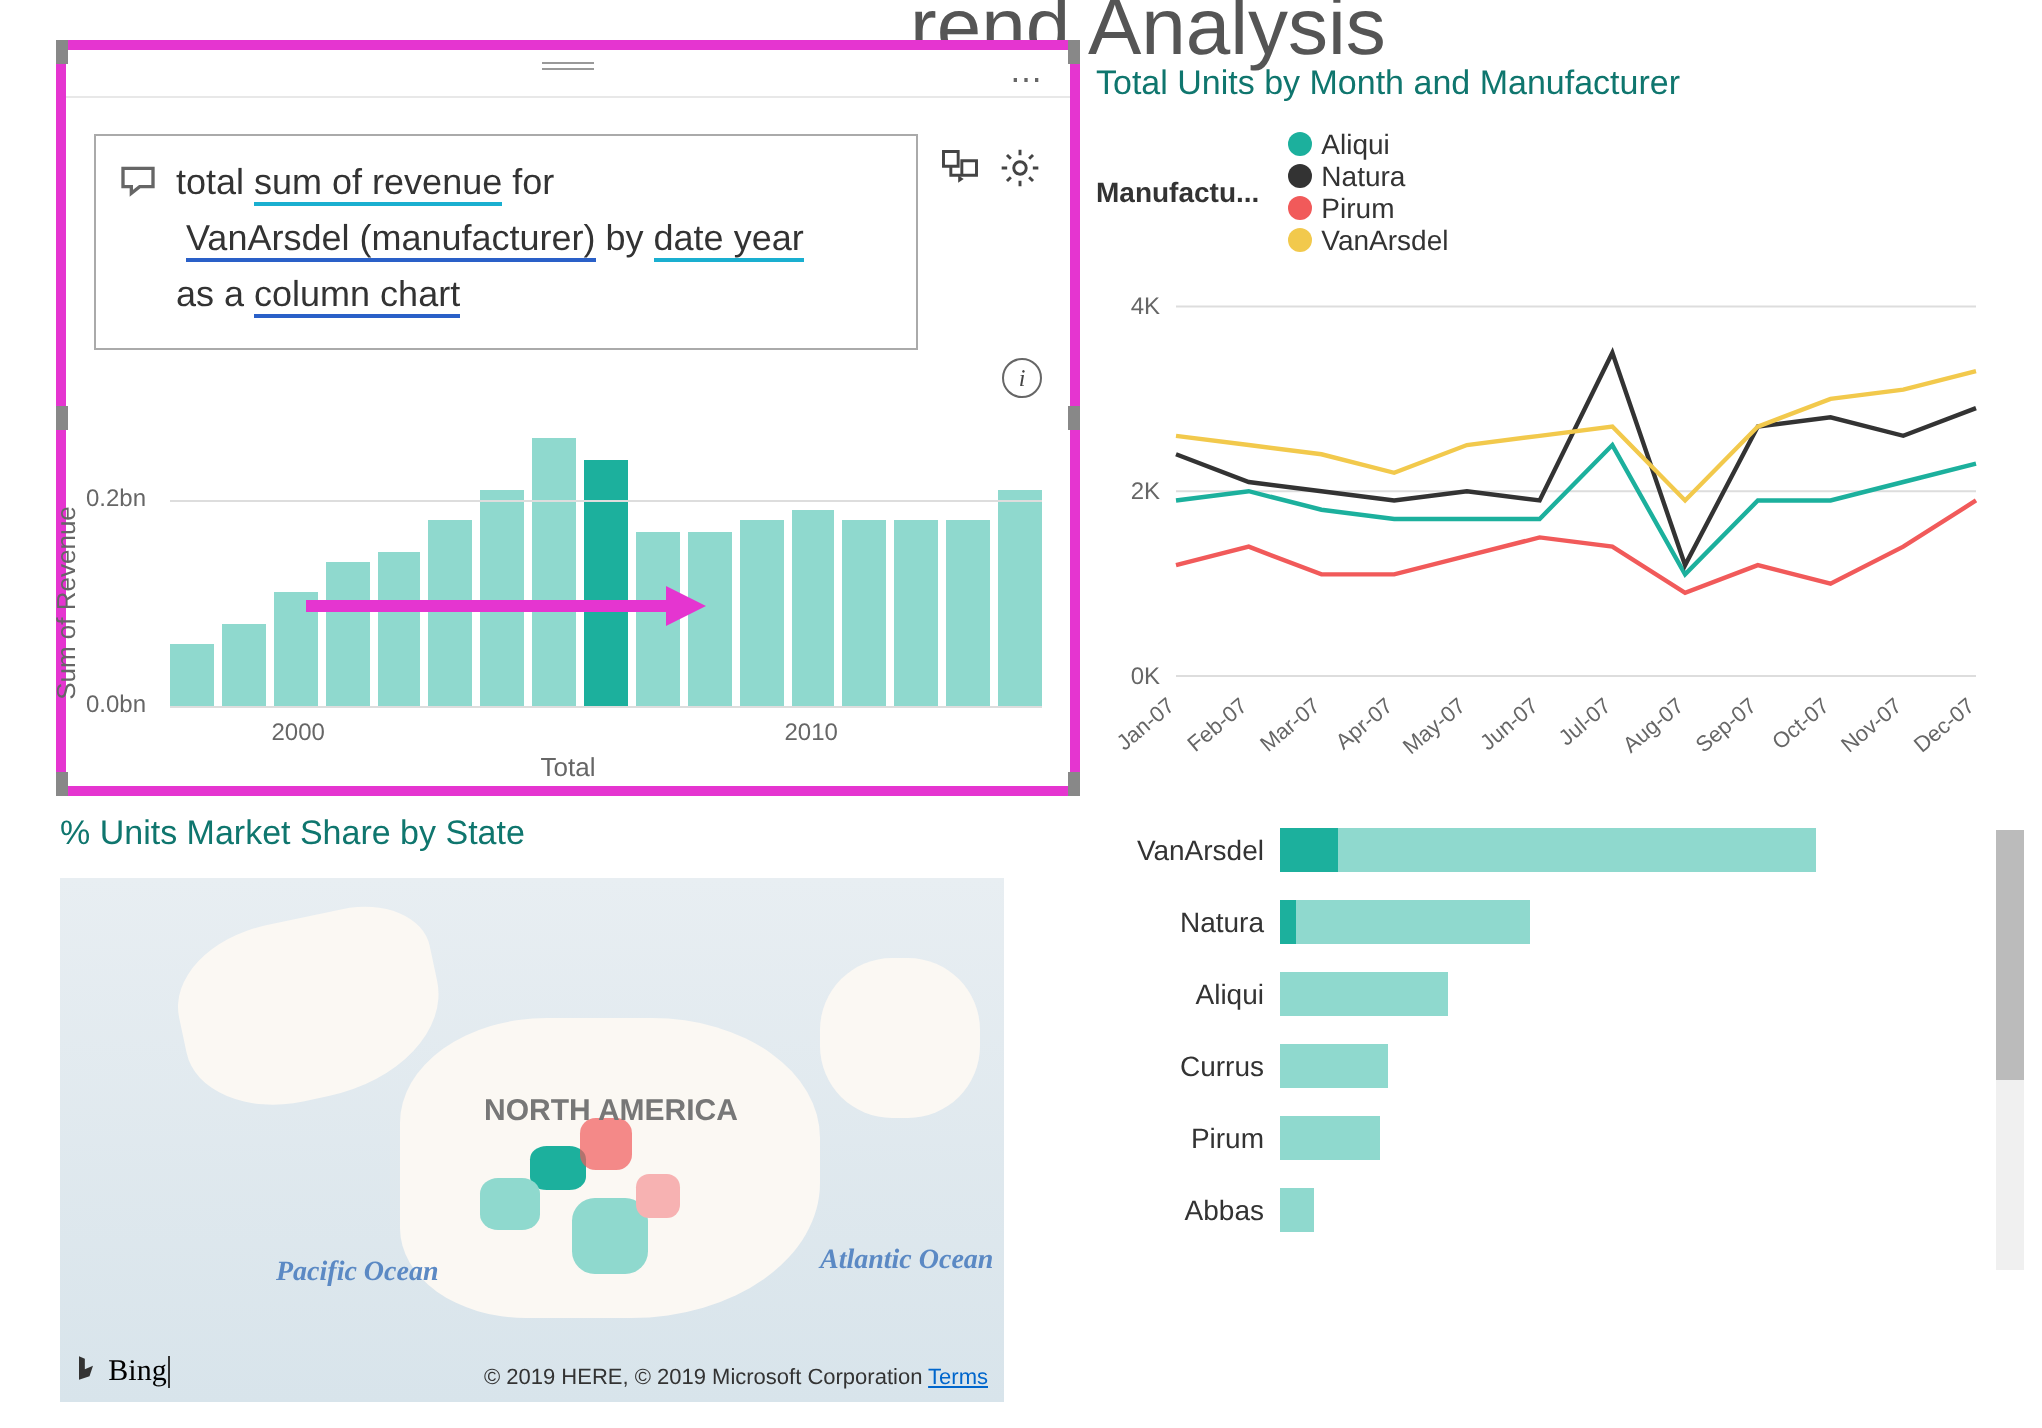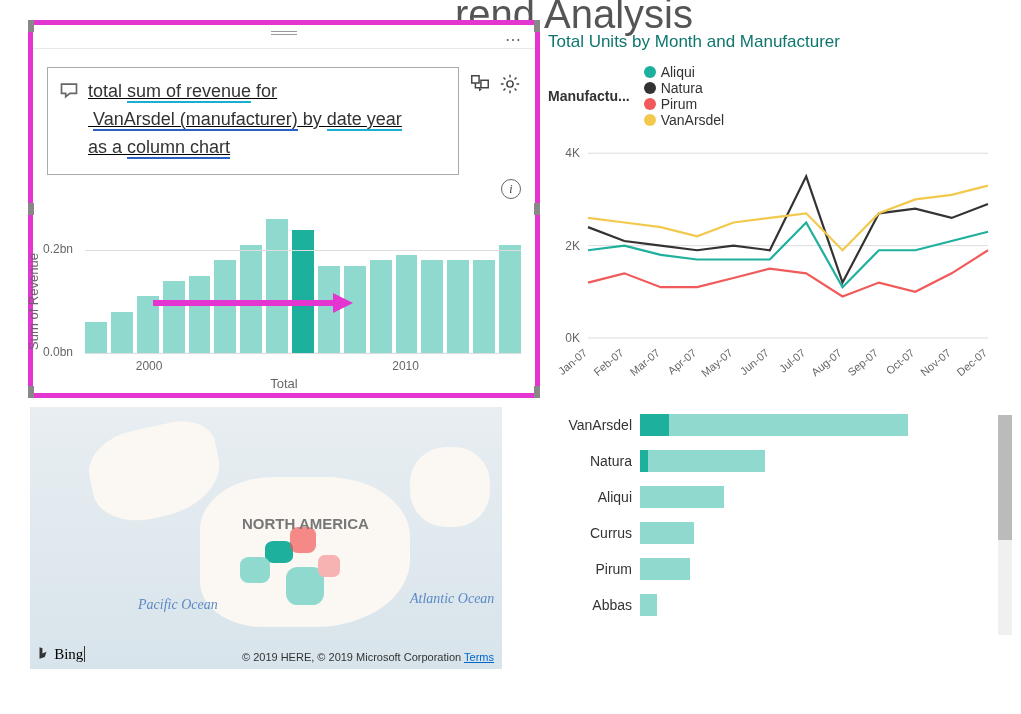--- a/index.html
+++ b/index.html
@@ -59,21 +59,20 @@
   top: 5px;
   font-size: 16px;
   color: #666;
   letter-spacing: 2px;
   cursor: pointer;
 }
 .qna-body {
   padding: 18px 8px 24px 8px;
   position: relative;
   height: calc(100% - 24px);
-  text-decoration: underline;
 }
 .qna-input-row {
   display: flex;
   align-items: flex-start;
   gap: 10px;
   padding: 0 6px;
 }
 .qna-question {
   flex: 1;
   border: 1px solid #aaa;
@@ -250,20 +249,21 @@
   font-weight: 600;
   color: #777;
 }
 .map-ocean {
   position: absolute;
   color: #5b89c4;
   font-style: italic;
   font-size: 14px;
   text-align: center;
   font-family: Georgia, serif;
+  font-weight: bold;
 }
 .map-attrib {
   position: absolute;
   bottom: 6px;
   left: 6px;
   font-size: 15px;
   color: #000;
 }
 .map-copy {
   position: absolute;
@@ -446,20 +446,21 @@
       <text x="258.18181818181813" y="220" font-size="11" fill="#666" text-anchor="end" transform="rotate(-40 258.18181818181813 220)">Jul-07</text>
       <text x="294.5454545454545" y="220" font-size="11" fill="#666" text-anchor="end" transform="rotate(-40 294.5454545454545 220)">Aug-07</text>
       <text x="330.90909090909093" y="220" font-size="11" fill="#666" text-anchor="end" transform="rotate(-40 330.90909090909093 220)">Sep-07</text>
       <text x="367.2727272727273" y="220" font-size="11" fill="#666" text-anchor="end" transform="rotate(-40 367.2727272727273 220)">Oct-07</text>
       <text x="403.6363636363636" y="220" font-size="11" fill="#666" text-anchor="end" transform="rotate(-40 403.6363636363636 220)">Nov-07</text>
       <text x="440" y="220" font-size="11" fill="#666" text-anchor="end" transform="rotate(-40 440 220)">Dec-07</text>
     </svg>
 </div>
 
 <div class="map-section">
+  <div class="chart-title">% Units Market Share by State</div>
   <div class="map-img">
 
     <div class="map-land" style="left:60px;top:20px;width:130px;height:90px;border-radius:40% 30% 50% 40%;transform:rotate(-12deg)"></div>
     <div class="map-land" style="left:170px;top:70px;width:210px;height:150px;border-radius:35% 40% 45% 30%"></div>
     <div class="map-land" style="left:380px;top:40px;width:80px;height:80px;border-radius:45%"></div>
 
     <div style="position:absolute;left:235px;top:134px;width:28px;height:22px;background:#1cb09d;border-radius:30%"></div>
     <div style="position:absolute;left:260px;top:120px;width:26px;height:26px;background:#f15a5a;opacity:.7;border-radius:30%"></div>
     <div style="position:absolute;left:210px;top:150px;width:30px;height:26px;background:#8fd9ce;border-radius:30%"></div>
     <div style="position:absolute;left:256px;top:160px;width:38px;height:38px;background:#8fd9ce;border-radius:30%"></div>

